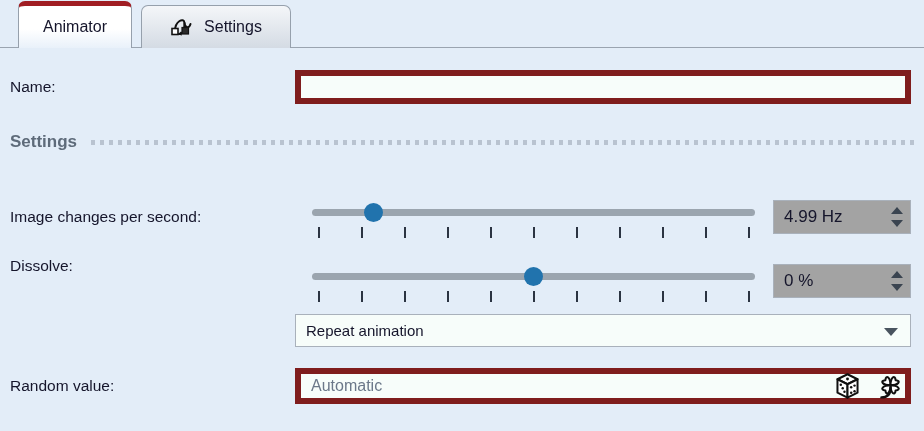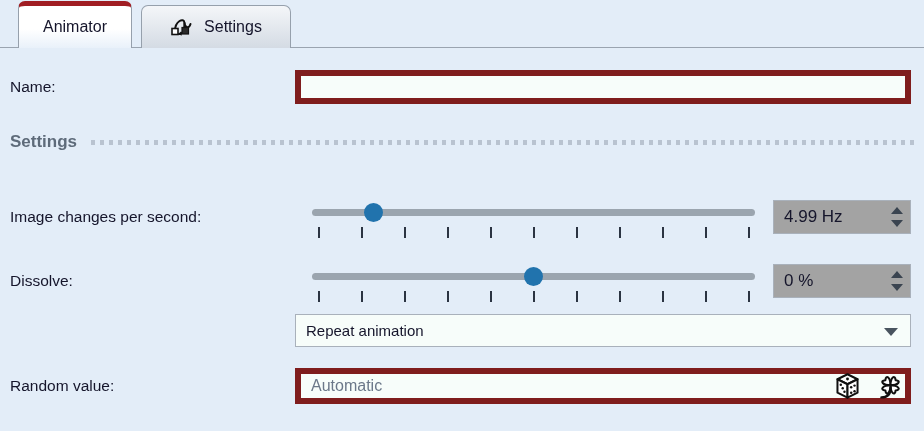--- a/index.html
+++ b/index.html
@@ -38,21 +38,21 @@
   .tab-icon { width:27px; height:25px; flex:0 0 auto; }
 
   
   .lbl {
     position:absolute; left:10px; width:282px;
     font-size:15.5px; color:#15152b;
     display:flex; align-items:center;
   }
   .lbl-name     { top:70px;  height:34px; }
   .lbl-rate     { top:200px; height:34px; }
-  .lbl-dissolve { top:264px; height:34px; }
+  .lbl-dissolve { top:249px; height:34px; }
   .lbl-mode     { top:314px; height:33px; }
   .lbl-random   { top:368px; height:36px; }
 
   
   .settings-row {
     position:absolute; left:10px; top:130px; right:8px; height:24px;
     display:flex; align-items:center;
   }
   .settings-title { font-size:17px; font-weight:bold; color:#5e6b7a; }
   .dotted-rule {

